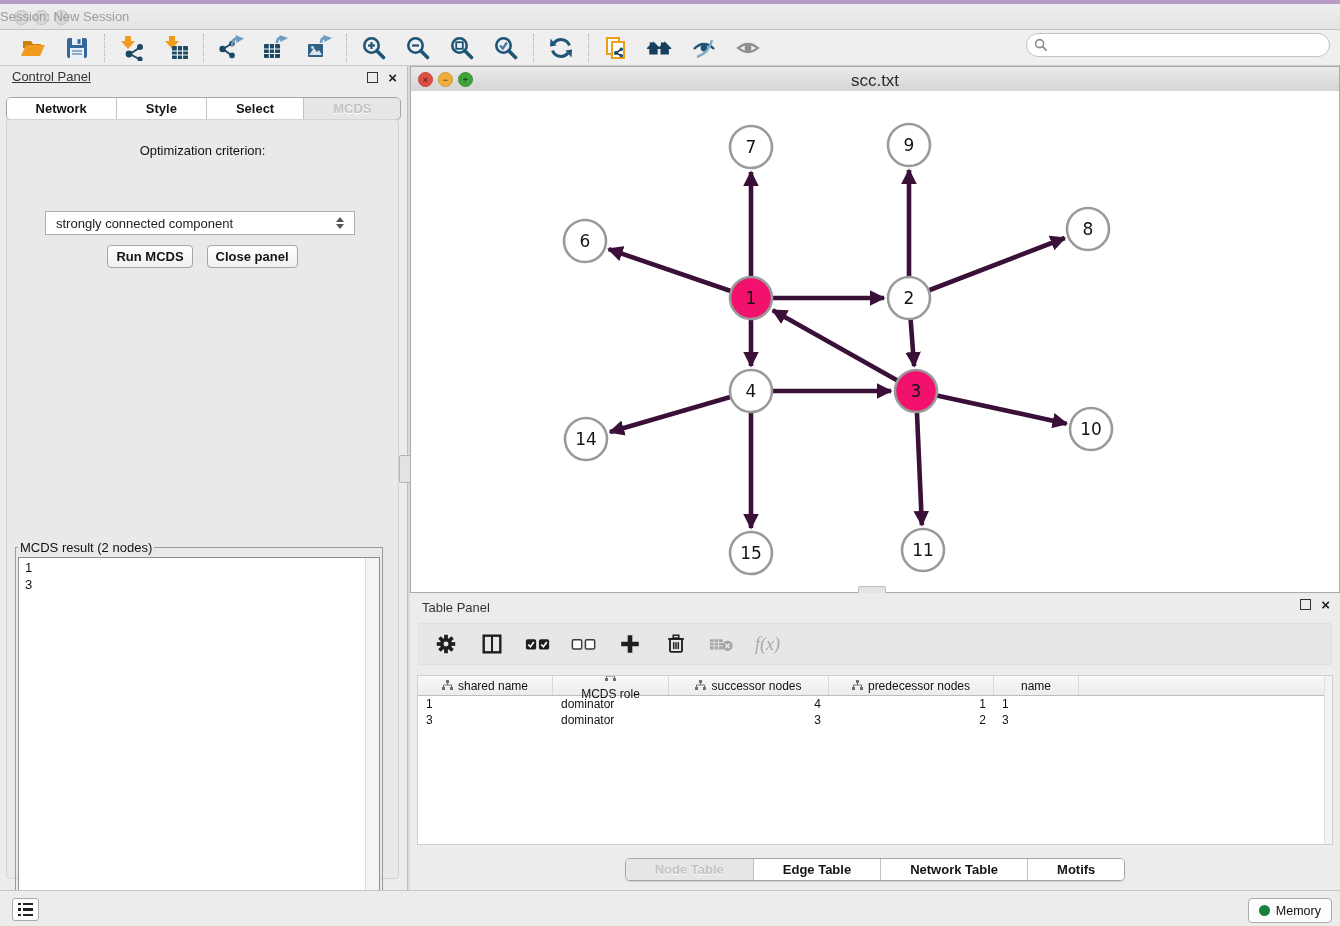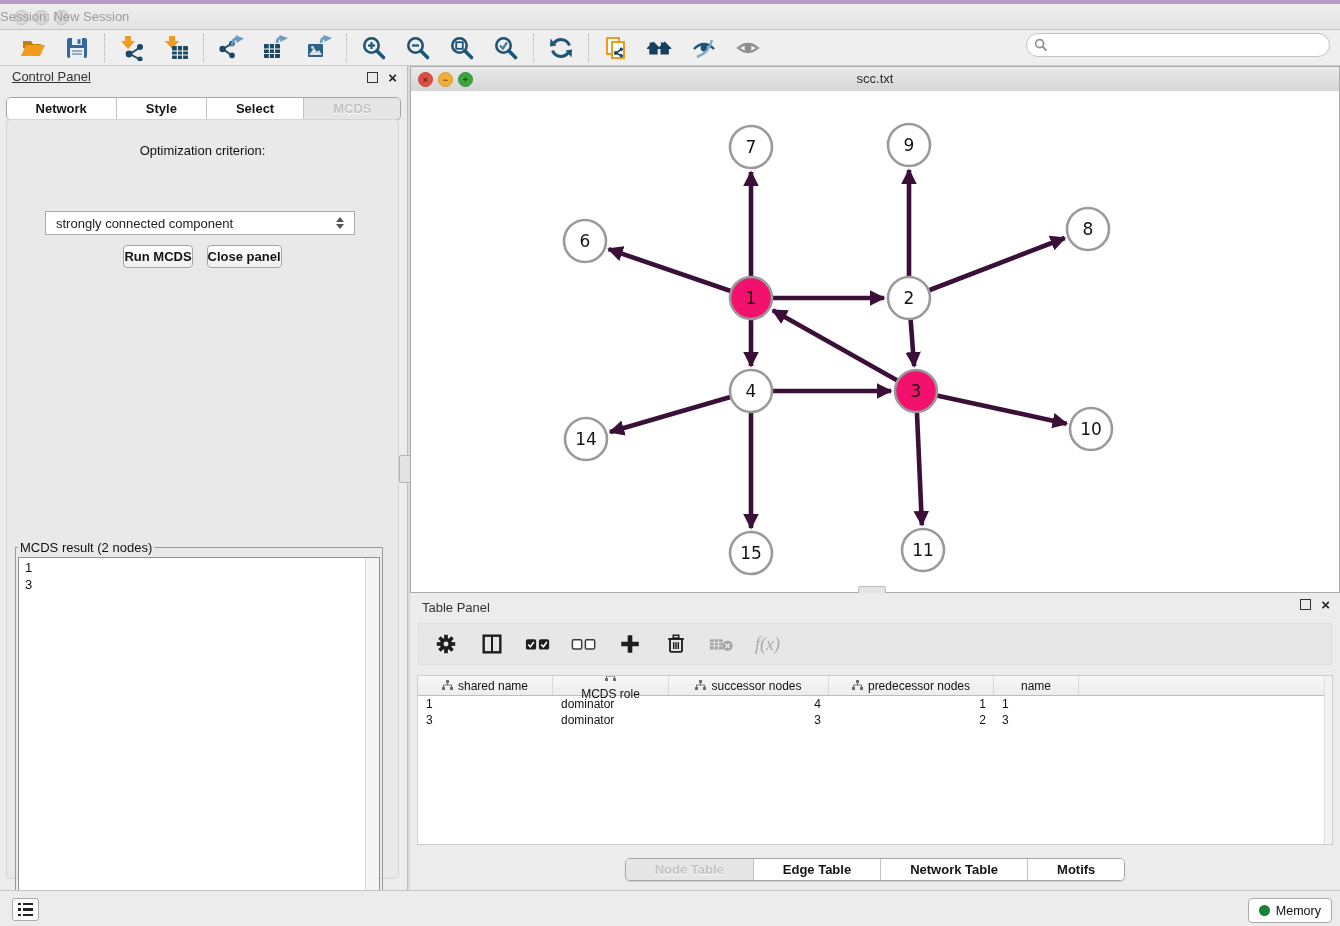--- a/index.html
+++ b/index.html
@@ -44,21 +44,21 @@
   .dropdown{position:absolute;left:38px;top:91px;width:310px;height:24px;background:#fff;
             border:1px solid #ABABAB;border-radius:0;display:flex;align-items:center;
             padding:0 10px;box-sizing:border-box;font-size:13px;cursor:pointer;}
   .dropdown .dd-text{flex:1;}
   .stepper{display:flex;flex-direction:column;gap:2px;align-items:center;}
   .stepper i{width:0;height:0;border-left:4px solid transparent;border-right:4px solid transparent;}
   .stepper .up{border-bottom:5px solid #555;}
   .stepper .down{border-top:5px solid #555;}
   .btn-row{position:absolute;left:0;top:125px;width:100%;display:flex;justify-content:center;gap:14px;}
   .pbtn{background:linear-gradient(#FFF,#F0F0F0);border:1px solid #A6A6A6;border-radius:4px;
-        font-size:13px;font-weight:700;color:#141414;padding:3px 0;cursor:pointer;
+        font-size:13px;font-weight:700;color:#141414;padding:3px 8px;cursor:pointer;
         font-family:"Liberation Sans",sans-serif;}
   fieldset.result{position:absolute;left:8px;top:420px;width:362px;height:362px;
                   border:1px solid #9A9A9A;margin:0;padding:2px;background:transparent;}
   fieldset.result legend{font-size:13px;color:#111;padding:0 2px;}
   .result-area{position:relative;width:100%;height:352px;background:#fff;border:1px solid #8F8F8F;
                box-sizing:border-box;}
   .result-area pre{margin:0;padding:1px 6px;font-family:"Liberation Sans",sans-serif;
                    font-size:13px;line-height:17px;color:#111;}
   .vscroll{position:absolute;right:0;top:0;width:13px;height:100%;background:#F4F4F4;
            border-left:1px solid #DCDCDC;}
@@ -66,21 +66,21 @@
   .vsplit{position:absolute;left:407px;top:66px;width:3px;height:824px;background:#DADADA;border-left:1px solid #BDBDBD;}
   .grip-v{position:absolute;left:399px;top:455px;width:11px;height:26px;background:#E3E3E3;
           border:1px solid #B5B5B5;border-radius:2px;}
   .grip-h{position:absolute;left:858px;top:586px;width:26px;height:9px;background:#E3E3E3;
           border:1px solid #BDBDBD;border-radius:2px;}
   
   .net-window{position:absolute;left:410px;top:66px;width:930px;height:527px;background:#fff;
               border:1px solid #ABABAB;box-sizing:border-box;}
   .net-titlebar{position:relative;height:24px;background:linear-gradient(#EAEAEA,#D5D5D5);
                 border-bottom:1px solid #A8A8A8;}
-  .net-title{position:absolute;left:0;top:4px;width:100%;text-align:center;font-size:13px;color:#2B2B2B;}
+  .net-title{position:absolute;left:0;top:4px;width:100%;text-align:center;font-size:17px;color:#2B2B2B;}
   .tl{position:absolute;top:5px;width:13px;height:13px;border-radius:50%;font-size:9px;font-weight:bold;
       display:flex;align-items:center;justify-content:center;color:rgba(0,0,0,.55);cursor:pointer;}
   .tl.red{left:7px;background:#DD4F43;border:1px solid #BE463C;}
   .tl.yellow{left:27px;background:#F0AD3B;border:1px solid #D29A33;}
   .tl.green{left:47px;background:#41A33E;border:1px solid #3A8F38;}
   .net-canvas{position:absolute;left:0;top:24px;right:0;bottom:0;background:#fff;}
   .net-canvas svg{position:absolute;left:0;top:0;}
   
   .table-panel{position:absolute;left:410px;top:593px;width:930px;height:297px;background:#ECECEC;}
   .tp-toolbar{position:absolute;left:8px;top:30px;width:914px;height:42px;background:#E7E7E7;

